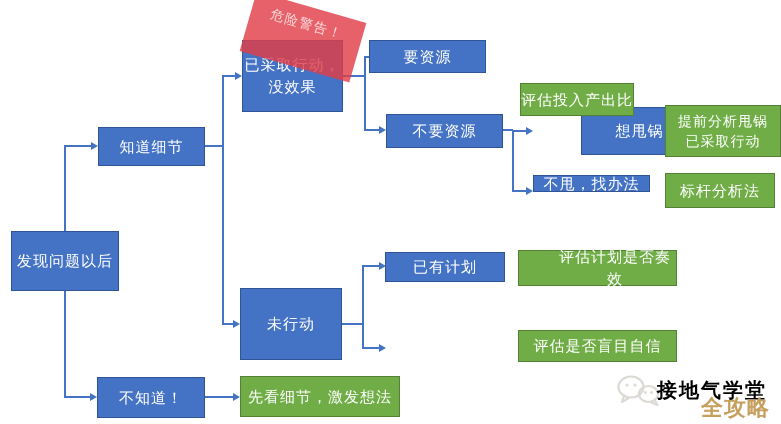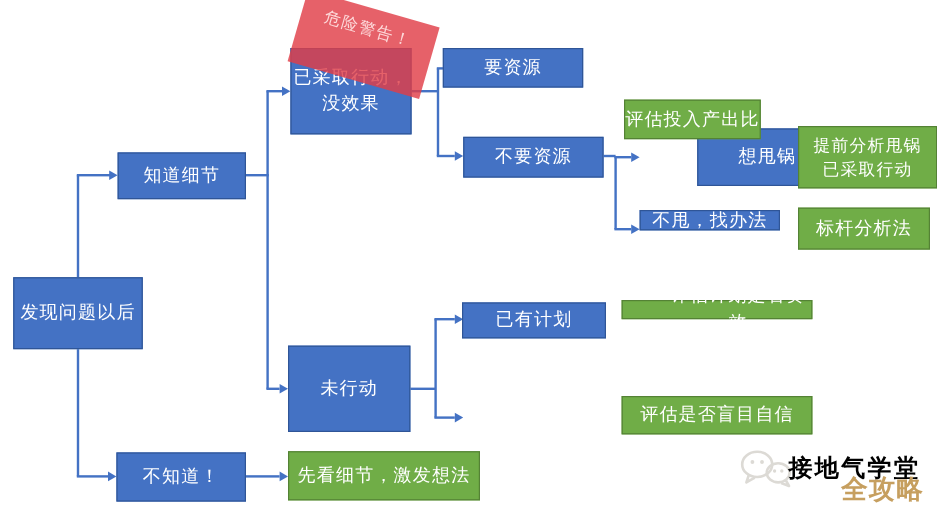--- a/index.html
+++ b/index.html
@@ -137,21 +137,21 @@
 
   <div class="node green" style="left:665px;top:105px;width:116px;height:52px;font-size:14px;text-align:center;">
     <span>提前分析甩锅</span>
     <span>已采取行动</span>
   </div>
 
   <div class="node green" style="left:665px;top:173px;width:110px;height:35px;">
     <span>标杆分析法</span>
   </div>
 
-  <div class="node green" style="left:518px;top:250px;width:159px;height:16px;padding-left:35px;">
+  <div class="node green" style="left:518px;top:250px;width:159px;height:36px;padding-left:35px;">
     <span>评估计划是否奏效</span>
   </div>
 
   <div class="node green" style="left:518px;top:330px;width:159px;height:32px;text-align:right;">
     <span>评估是否盲目自信</span>
   </div>
 
   <div class="node green" style="left:240px;top:376px;width:160px;height:41px;">
     <span>先看细节，激发想法</span>
   </div>

